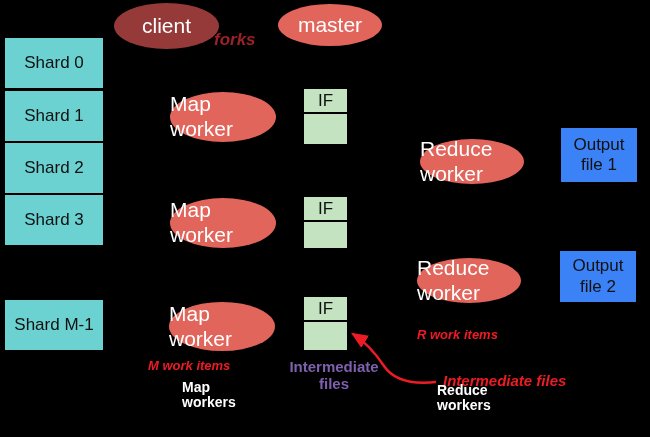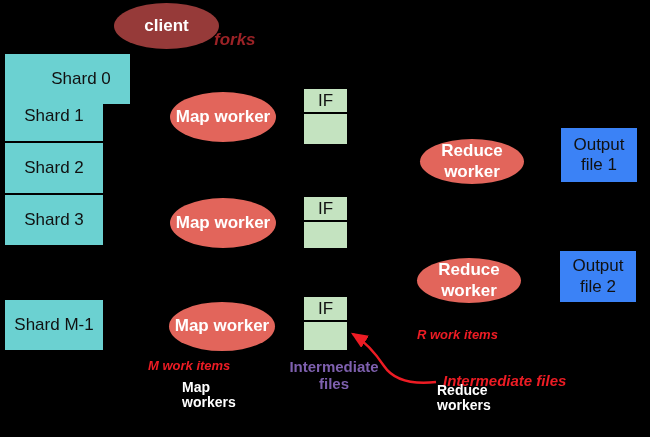--- a/index.html
+++ b/index.html
@@ -13,22 +13,22 @@
   .abs { position: absolute; }
   .shard {
     left: 5px; width: 98px; height: 50px;
     background: #6bd1d1; color: #111;
     display: flex; align-items: center; justify-content: center;
     font-size: 17px;
   }
   .ellipse {
     border-radius: 50%;
     display: flex; align-items: center; justify-content: center;
-    text-align: center; color: #fff;
-    font-size: 17px; line-height: 1.18; font-weight: bold;
+    text-align: left; color: #fff;
+    font-size: 21px; line-height: 1.18;
   }
   .ellipse.client-fill { background: #963a39; }
   .ellipse.worker-fill { background: #e2655b; }
   .if-box { width: 43px; background: #c4e3c0; }
   .if-top {
     height: 23px; border-bottom: 2px solid #000;
     display: flex; align-items: center; justify-content: center;
     color: #111; font-size: 17px;
   }
   .output-box {
@@ -52,27 +52,28 @@
     color: #fff; font-weight: bold; font-size: 14px;
     text-align: left; line-height: 1.1;
   }
   svg.arrow-overlay { position: absolute; left: 0; top: 0; pointer-events: none; }
 </style>
 </head>
 <body>
 
 <div id="stage">
 
-  <div class="abs shard" style="top:54px;padding-left:27px;">Shard 0</div>
+  <div class="abs shard" style="top:38px;">Shard 0</div>
   <div class="abs shard" style="top:91px;">Shard 1</div>
   <div class="abs shard" style="top:143px;">Shard 2</div>
   <div class="abs shard" style="top:195px;">Shard 3</div>
   <div class="abs shard" style="top:300px;">Shard M-1</div>
 
   <div class="abs ellipse client-fill" style="left:114px; top:3px; width:105px; height:46px;">client</div>
+  <div class="abs ellipse worker-fill" style="left:278px; top:4px; width:104px; height:42px;">master</div>
 
   <div class="abs darkred-label" style="left:214px; top:30px;">forks</div>
 
   <div class="abs ellipse worker-fill" style="left:170px; top:92px; width:106px; height:50px;">Map worker</div>
   <div class="abs ellipse worker-fill" style="left:170px; top:198px; width:106px; height:50px;">Map worker</div>
   <div class="abs ellipse worker-fill" style="left:169px; top:302px; width:106px; height:49px;">Map worker</div>
 
   <div class="abs if-box" style="left:304px; top:89px; height:55px;">
     <div class="if-top">IF</div>
     <div class="if-bottom"></div>

